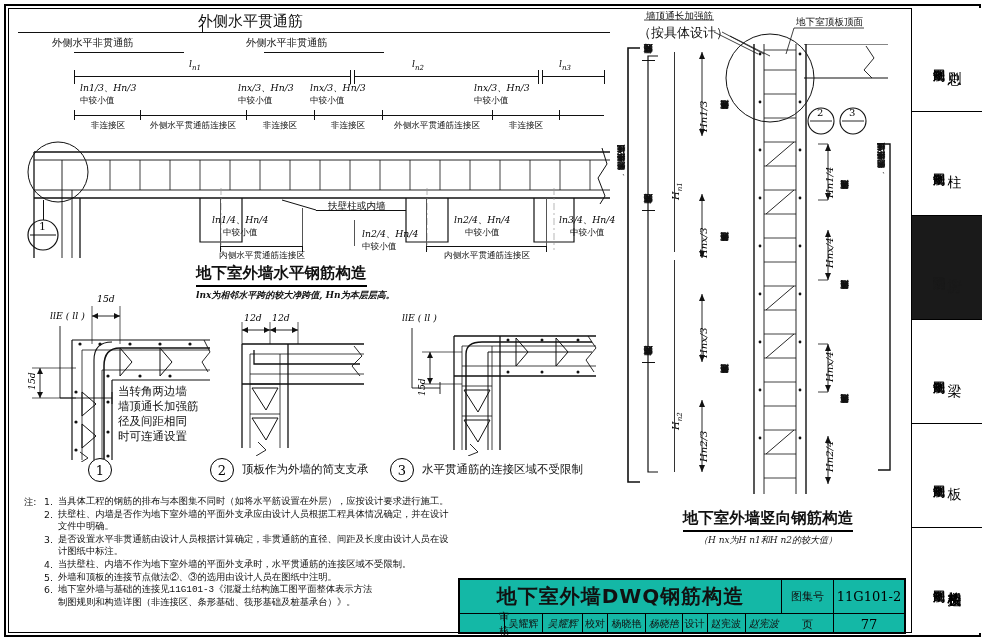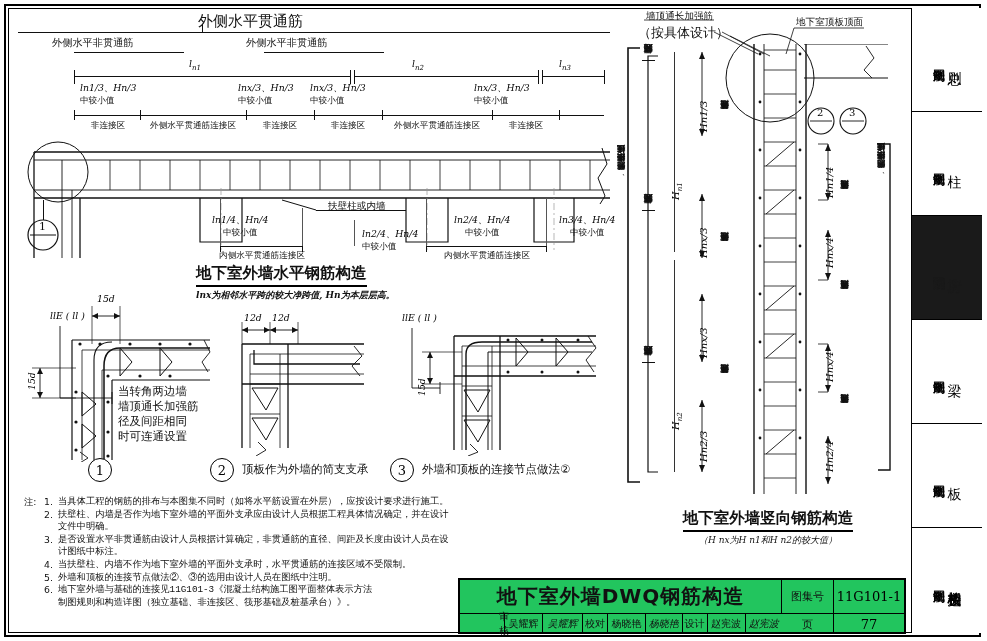--- a/index.html
+++ b/index.html
@@ -28,21 +28,21 @@
   
   #tabstrip{right:6px;top:8px;width:70px;height:625px;border-left:1px solid #000;box-sizing:border-box;}
   .tab{position:relative;width:70px;border-bottom:1px solid #000;box-sizing:border-box;
        display:flex;align-items:center;justify-content:center;gap:2px;background:#fff;}
   .tab.active{background:#1a1a1a;}
   .tab .t-rule{font-size:12px;line-height:13px;letter-spacing:0px;color:#000;}
   .tab .t-name{font-size:14px;line-height:15px;color:#000;}
   .tab.active .t-rule,.tab.active .t-name{color:#1a1a1a;}
 
   
-  #titleblock{left:458px;top:578px;width:448px;height:56px;border:2px solid #000;box-sizing:border-box;background:#22c55e;}
+  #titleblock{left:458px;top:578px;width:448px;height:56px;border:2px solid #000;box-sizing:border-box;background:#14b8a6;}
   #tb-main{position:absolute;left:0;top:0;width:322px;height:34px;border-right:1px solid #000;border-bottom:1px solid #000;
            box-sizing:border-box;display:flex;align-items:center;justify-content:center;}
   #tb-main span{font-size:20px;font-weight:bold;letter-spacing:1px;}
   #tb-setlbl{position:absolute;left:322px;top:0;width:52px;height:34px;border-right:1px solid #000;border-bottom:1px solid #000;
              box-sizing:border-box;display:flex;align-items:center;justify-content:center;font-size:11px;}
   #tb-setno{position:absolute;left:374px;top:0;width:70px;height:34px;border-bottom:1px solid #000;box-sizing:border-box;
             display:flex;align-items:center;justify-content:center;font-size:13px;font-family:"DejaVu Serif","Liberation Serif",serif;}
   #tb-sign{position:absolute;left:0;top:34px;width:322px;height:20px;display:flex;box-sizing:border-box;}
   #tb-sign .cell{border-right:1px solid #000;box-sizing:border-box;display:flex;align-items:center;justify-content:center;
                  font-size:10px;height:100%;}
@@ -402,21 +402,21 @@
         <circle cx="112" cy="68" r="1.5"></circle>
           <circle cx="146" cy="68" r="1.5"></circle>
           <circle cx="182" cy="68" r="1.5"></circle>
       </g>
 
       <path d="M192 32 L200 44 L190 56 L198 68" fill="none" stroke="#111" stroke-width="0.9"></path>
       <path d="M74 140 L82 148 L72 152" fill="none" stroke="#111" stroke-width="0.9"></path>
     </svg>
 
     <div class="abs circ" style="left:-6px;top:154px;">3</div>
-    <div class="abs cn" style="left:26px;top:158px;font-size:11.5px;">外墙和顶板的连接节点做法②</div>
+    <div class="abs cn" style="left:26px;top:158px;font-size:11.5px;">水平贯通筋的连接区域不受限制</div>
   </div>
 
   <div class="abs" id="notes">
     <div class="nrow">
       <div class="nlead cn">注:</div>
       <div class="nnum cn">1.</div>
       <div class="ntxt cn">当具体工程的钢筋的排布与本图集不同时（如将水平筋设置在外层），应按设计要求进行施工。</div>
     </div>
     <div class="nrow">
       <div class="nlead"></div>
@@ -439,21 +439,21 @@
       <div class="ntxt cn">外墙和顶板的连接节点做法②、③的选用由设计人员在图纸中注明。</div>
     </div>
     <div class="nrow">
       <div class="nlead"></div>
       <div class="nnum cn">6.</div>
       <div class="ntxt cn">地下室外墙与基础的连接见11G101-3《混凝土结构施工图平面整体表示方法</div>
     </div>
     <div class="nrow">
       <div class="nlead"></div>
       <div class="nnum cn"></div>
-      <div class="ntxt cn">制图规则和构造详图（独立基础、非连接区、筏形基础及桩基承台）》。</div>
+      <div class="ntxt cn">制图规则和构造详图（非连接区、条形基础、筏形基础及桩基承台）》。</div>
     </div>
   </div>
 
   <div class="abs" style="left:618px;top:10px;width:290px;height:490px;">
 
     <div class="abs cn" style="left:28px;top:0px;font-size:9.6px;">墙顶通长加强筋</div>
     <div class="abs cn" style="left:20px;top:14px;font-size:13px;">（按具体设计）</div>
     <div class="abs cn" style="left:178px;top:6px;font-size:9.6px;">地下室顶板顶面</div>
 
     <svg class="abs" style="left:0;top:0;" width="290" height="60">
@@ -645,21 +645,21 @@
   <div class="abs ctr" style="left:648px;top:508px;width:240px;">
     <div class="cn caption">地下室外墙竖向钢筋构造</div>
     <div class="cn subcap ital" style="margin-top:2px;">（H nx为H n1和H n2的较大值）</div>
   </div>
 
   <div class="abs" id="titleblock">
     <div id="tb-main">
       <span class="cn">地下室外墙DWQ钢筋构造</span>
     </div>
     <div id="tb-setlbl" class="cn">图集号</div>
-    <div id="tb-setno">11G101-1</div>
+    <div id="tb-setno">11G101-2</div>
     <div id="tb-sign">
       <div class="cell cn" style="width:30px;padding-left:44px;">审核</div>
       <div class="cell cn" style="width:46px;">吴耀辉</div>
       <div class="cell cn" style="width:48px;font-style:italic;">吴耀辉</div>
       <div class="cell cn" style="width:30px;">校对</div>
       <div class="cell cn" style="width:46px;">杨晓艳</div>
       <div class="cell cn" style="width:44px;font-style:italic;">杨晓艳</div>
       <div class="cell cn" style="width:30px;font-family:Liberation Mono, monospace;">设计</div>
       <div class="cell cn" style="width:46px;">赵宪波</div>
       <div class="cell cn" style="width:44px;font-style:italic;border-right:none;">赵宪波</div>

